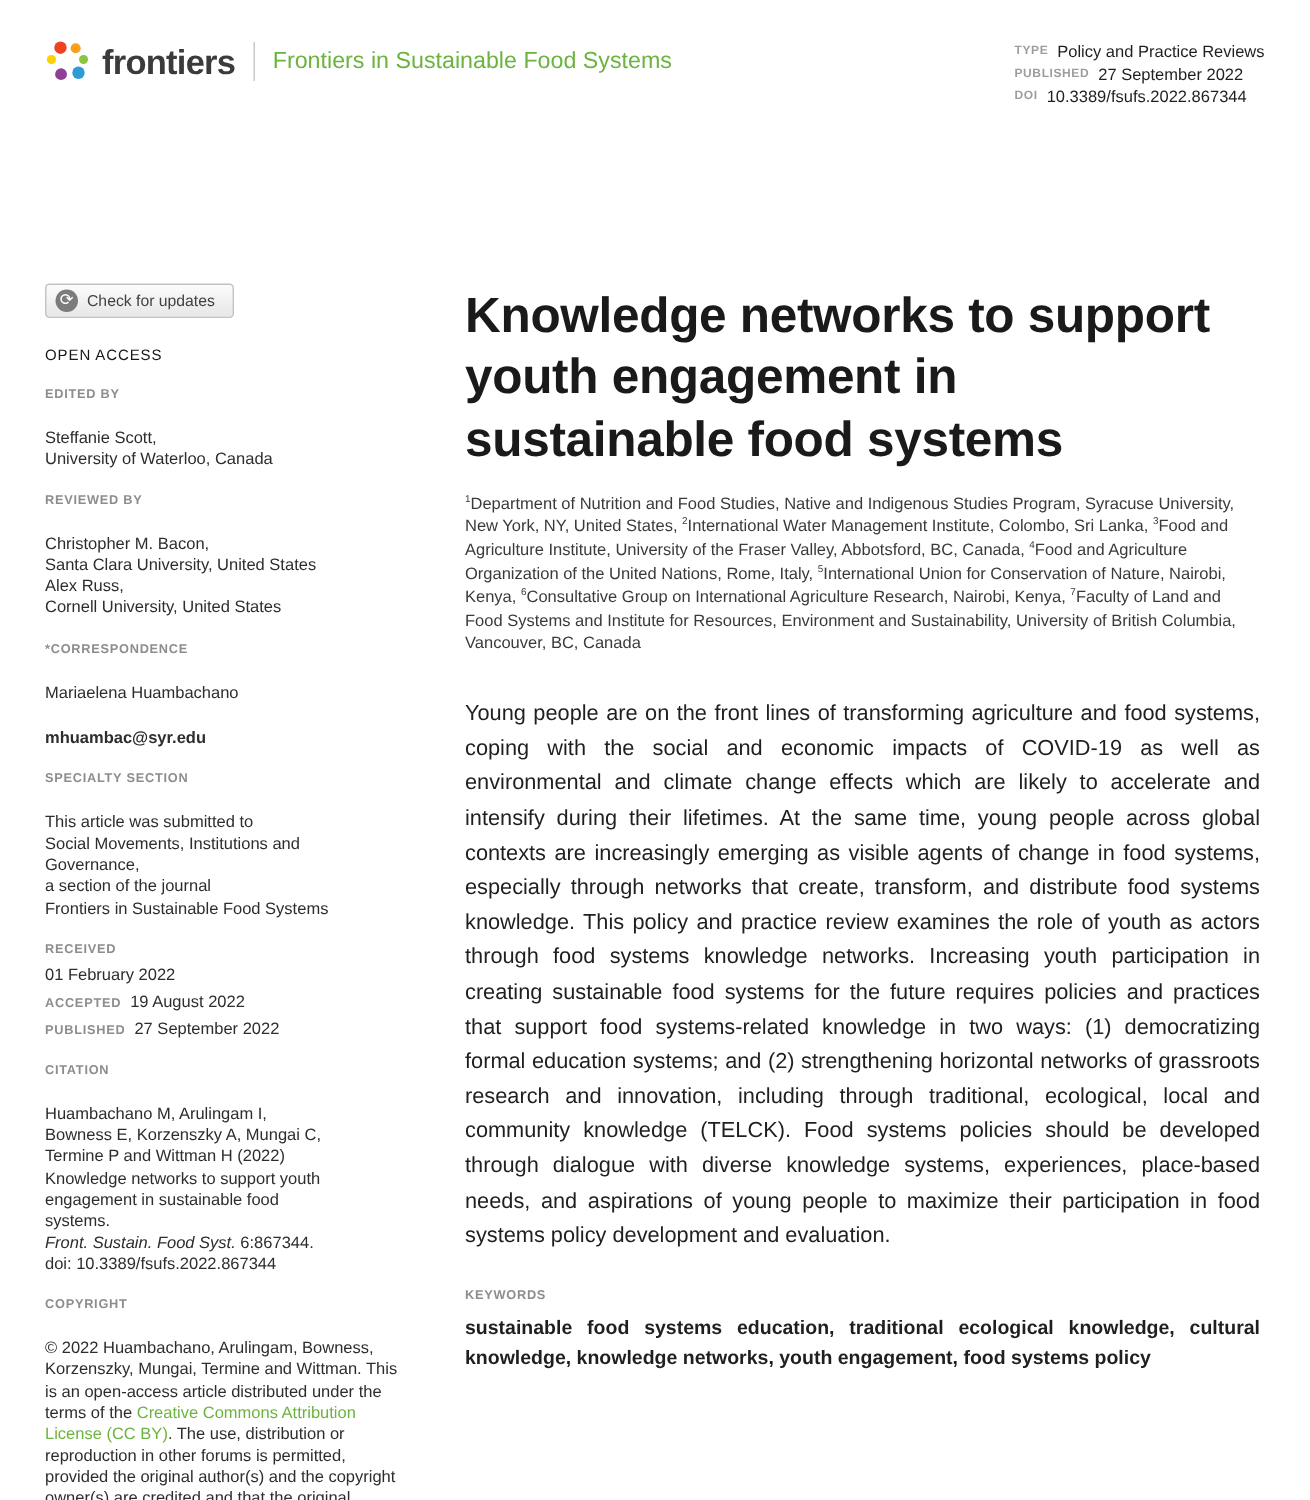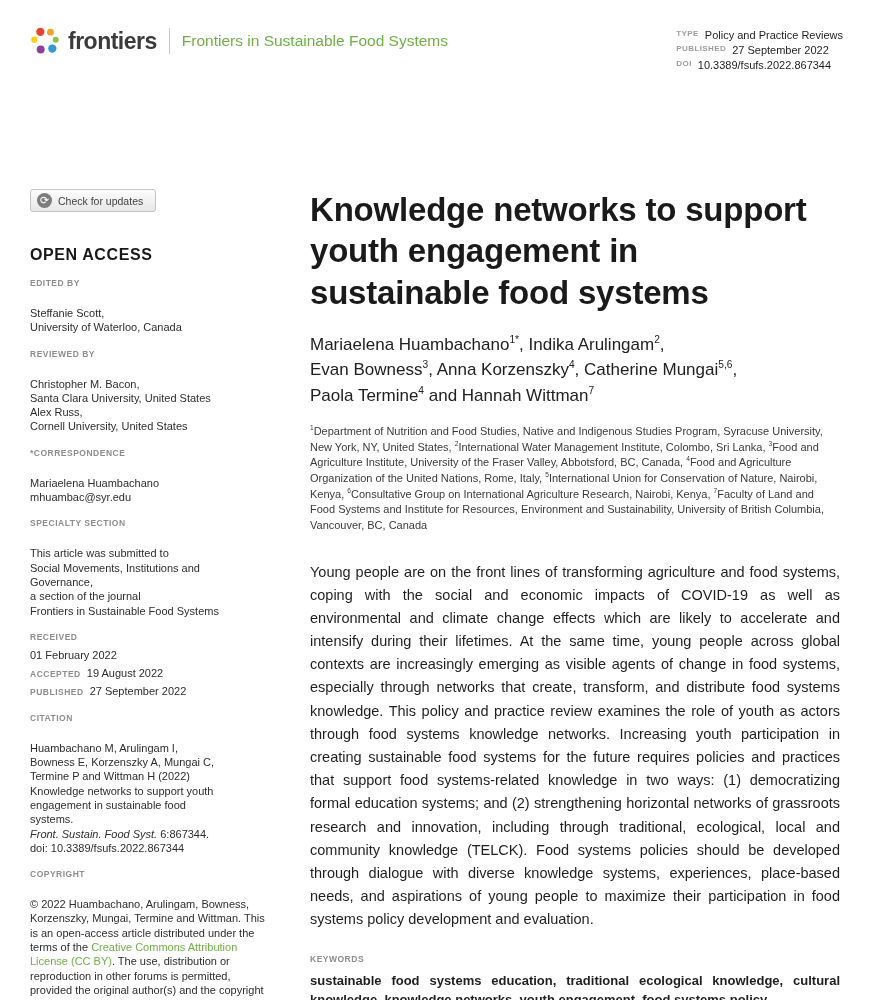--- a/index.html
+++ b/index.html
@@ -41,21 +41,21 @@
     background:linear-gradient(#fcfcfc,#e7e7e7);
     border:1px solid #c3c3c3;border-radius:3px;
     font-size:10.5px;color:#424242;cursor:pointer;
   }
   .cm-icon{
     width:15px;height:15px;border-radius:50%;
     background:#7c7c7c;color:#fff;flex:none;
     display:flex;align-items:center;justify-content:center;
     font-size:11px;line-height:1;
   }
-  .oa{margin-top:34px;font-size:16px;font-weight:bold;letter-spacing:0.6px;color:#181818;}
+  .oa{margin-top:20px;font-size:10px;font-weight:normal;letter-spacing:0.6px;color:#181818;}
   .sb-label{margin-top:14px;font-size:8.5px;font-weight:bold;color:var(--label);letter-spacing:0.5px;}
   .sb-text{margin-top:18px;font-size:11px;line-height:1.3;color:var(--text);white-space:pre-line;}
   .sb-inline{display:flex;align-items:baseline;gap:6px;margin-top:4px;}
   .sb-inline.first{margin-top:14px;flex-direction:column;}
   .sb-inline .sb-label{margin-top:0;}
   .sb-inline .sb-text{margin-top:0;}
   .green{color:var(--green);}
   sup{font-size:0.6em;line-height:0;}
 
   
@@ -130,21 +130,21 @@
 University of Waterloo, Canada</div>
 
       <div class="sb-label">REVIEWED BY</div>
       <div class="sb-text">Christopher M. Bacon,
 Santa Clara University, United States
 Alex Russ,
 Cornell University, United States</div>
 
       <div class="sb-label">*CORRESPONDENCE</div>
       <div class="sb-text">Mariaelena Huambachano</div>
-      <div class="sb-text" style="margin-top:0;">mhuambac@syr.edu</div>
+      <div class="sb-text" style="margin-top:16px;font-weight:bold;">mhuambac@syr.edu</div>
 
       <div class="sb-label">SPECIALTY SECTION</div>
       <div class="sb-text">This article was submitted to
 Social Movements, Institutions and
 Governance,
 a section of the journal
 Frontiers in Sustainable Food Systems</div>
 
       <div class="sb-inline first">
         <span class="sb-label">RECEIVED</span>
@@ -173,23 +173,20 @@
       <div class="sb-text" style="white-space:normal;">© 2022 Huambachano, Arulingam, Bowness, Korzenszky, Mungai, Termine and Wittman. This is an open-access article distributed under the terms of the <span class="green">Creative Commons Attribution License (CC BY)</span>. The use, distribution or reproduction in other forums is permitted, provided the original author(s) and the copyright owner(s) are credited and that the original publication in this journal is cited, in accordance with accepted academic practice. No use, distribution or reproduction is permitted which does not comply with these terms.</div>
 
     </aside>
 
     <main class="main">
 
       <h1 class="title">Knowledge networks to support
 youth engagement in
 sustainable food systems</h1>
 
-      <div class="authors">Mariaelena Huambachano<sup>1*</sup>,  Indika Arulingam<sup>2</sup>,
-Evan Bowness<sup>3</sup>, Anna Korzenszky<sup>4</sup>, Catherine Mungai<sup>5,6</sup>,
-Paola Termine<sup>4</sup> and Hannah Wittman<sup>7</sup></div>
 
       <div class="affils"><sup>1</sup>Department of Nutrition and Food Studies, Native and Indigenous Studies Program, Syracuse University, New York, NY, United States, <sup>2</sup>International Water Management Institute, Colombo, Sri Lanka, <sup>3</sup>Food and Agriculture Institute, University of the Fraser Valley, Abbotsford, BC, Canada, <sup>4</sup>Food and Agriculture Organization of the United Nations, Rome, Italy, <sup>5</sup>International Union for Conservation of Nature, Nairobi, Kenya, <sup>6</sup>Consultative Group on International Agriculture Research, Nairobi, Kenya, <sup>7</sup>Faculty of Land and Food Systems and Institute for Resources, Environment and Sustainability, University of British Columbia, Vancouver, BC, Canada</div>
 
       <p class="abstract">Young people are on the front lines of transforming agriculture and food systems, coping with the social and economic impacts of COVID-19 as well as environmental and climate change effects which are likely to accelerate and intensify during their lifetimes. At the same time, young people across global contexts are increasingly emerging as visible agents of change in food systems, especially through networks that create, transform, and distribute food systems knowledge. This policy and practice review examines the role of youth as actors through food systems knowledge networks. Increasing youth participation in creating sustainable food systems for the future requires policies and practices that support food systems-related knowledge in two ways: (1) democratizing formal education systems; and (2) strengthening horizontal networks of grassroots research and innovation, including through traditional, ecological, local and community knowledge (TELCK). Food systems policies should be developed through dialogue with diverse knowledge systems, experiences, place-based needs, and aspirations of young people to maximize their participation in food systems policy development and evaluation.</p>
 
       <div class="kw-label">KEYWORDS</div>
       <div class="keywords">sustainable food systems education, traditional ecological knowledge, cultural knowledge, knowledge networks, youth engagement, food systems policy</div>
 
     </main>
   </div>

